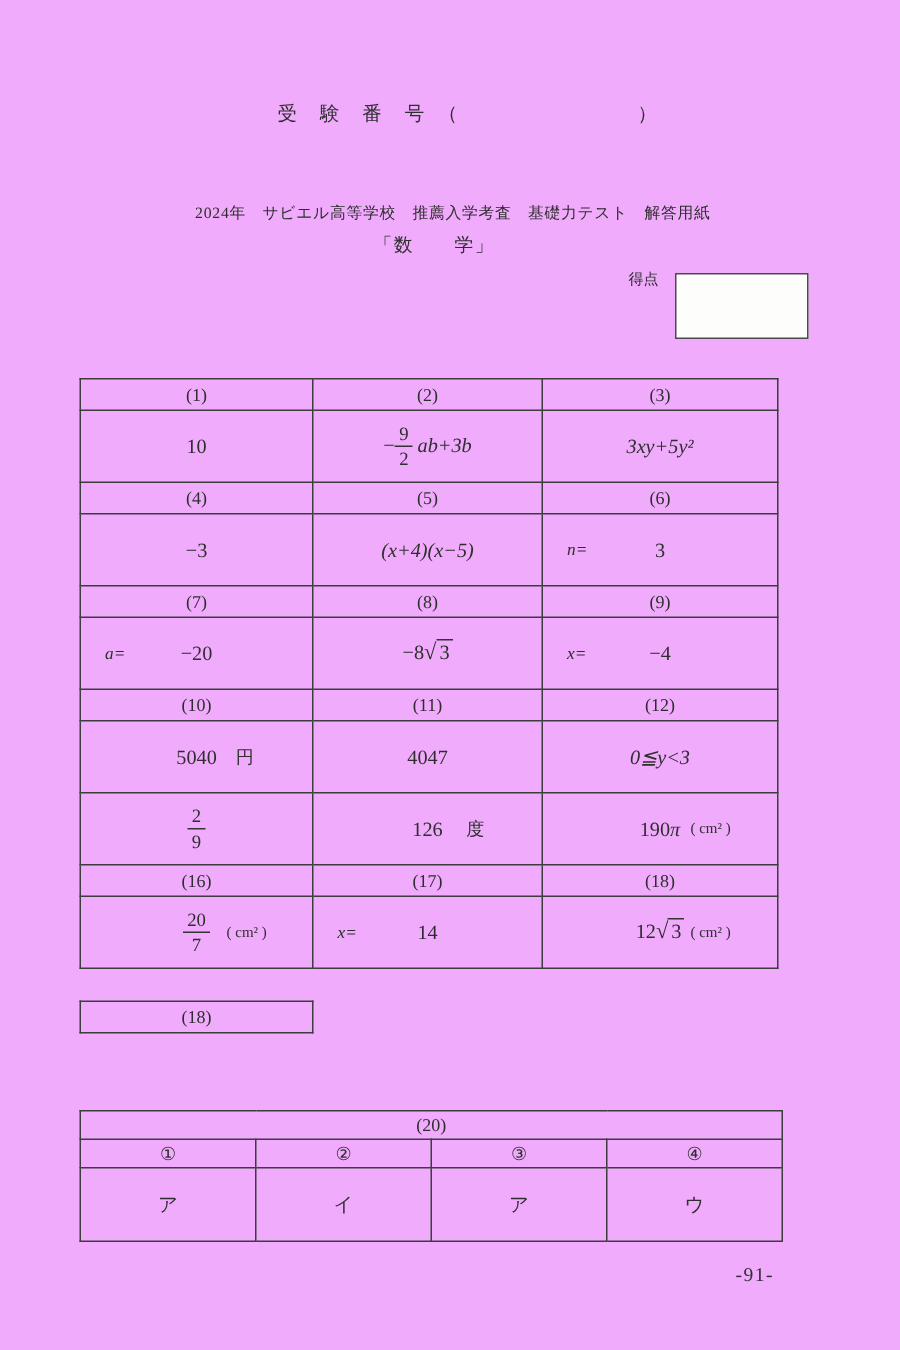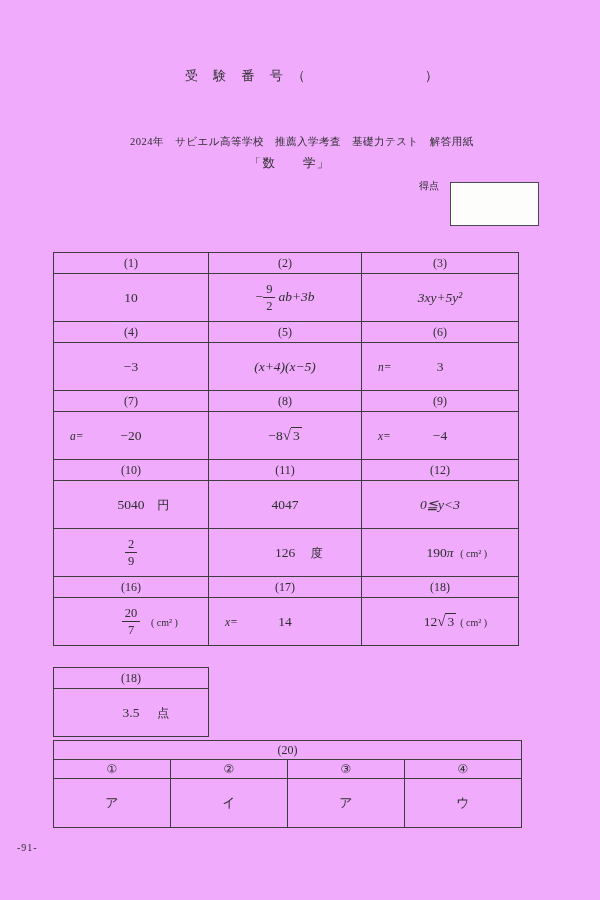--- a/index.html
+++ b/index.html
@@ -31,21 +31,21 @@
   .unit-cm{position:absolute;left:63%;top:50%;transform:translateY(-50%);font-size:10px;white-space:nowrap;}
   .it{font-style:italic;}
   .math .it{margin-left:3px;}
   .frac{display:inline-block;vertical-align:middle;line-height:1.15;font-size:12.5px;}
   .frac .fnum{display:block;border-bottom:1px solid #333;padding:0 3px 1px;}
   .frac .fden{display:block;padding-top:1px;}
   .rt{font-size:15px;}
   .rad{border-top:1px solid #333;padding:0 2px;font-style:normal;}
   .sqrt{white-space:nowrap;margin-top:36px;}
   
-  .footer{position:absolute;top:842px;left:0;width:516px;text-align:left;font-size:10px;letter-spacing:1px;margin-left:17px;}
+  .footer{position:absolute;top:842px;left:0;width:516px;text-align:right;font-size:13px;letter-spacing:1px;}
 </style>
 </head>
 <body>
 
 <div class="page">
 
   <div class="exam-line">
     <span class="exam-label">受 験 番 号</span>
     <span class="paren">（</span><span class="paren-space"></span><span class="paren">）</span>
   </div>
@@ -165,26 +165,20 @@
     </table>
 
   <table class="q19-table">
     <colgroup>
         <col style="width:155px">
       </colgroup>
     <tbody>
         <tr>
       <td class="qno">(18)</td>
     </tr>
-    <tr>
-      <td class="ans">
-        <span>3.5</span>
-        <span class="unit-jp">点</span>
-      </td>
-    </tr>
   </tbody>
     </table>
 
   <table class="q20-table">
     <colgroup>
         <col style="width:117px">
         <col style="width:117px">
         <col style="width:117px">
         <col style="width:117px">
       </colgroup>

